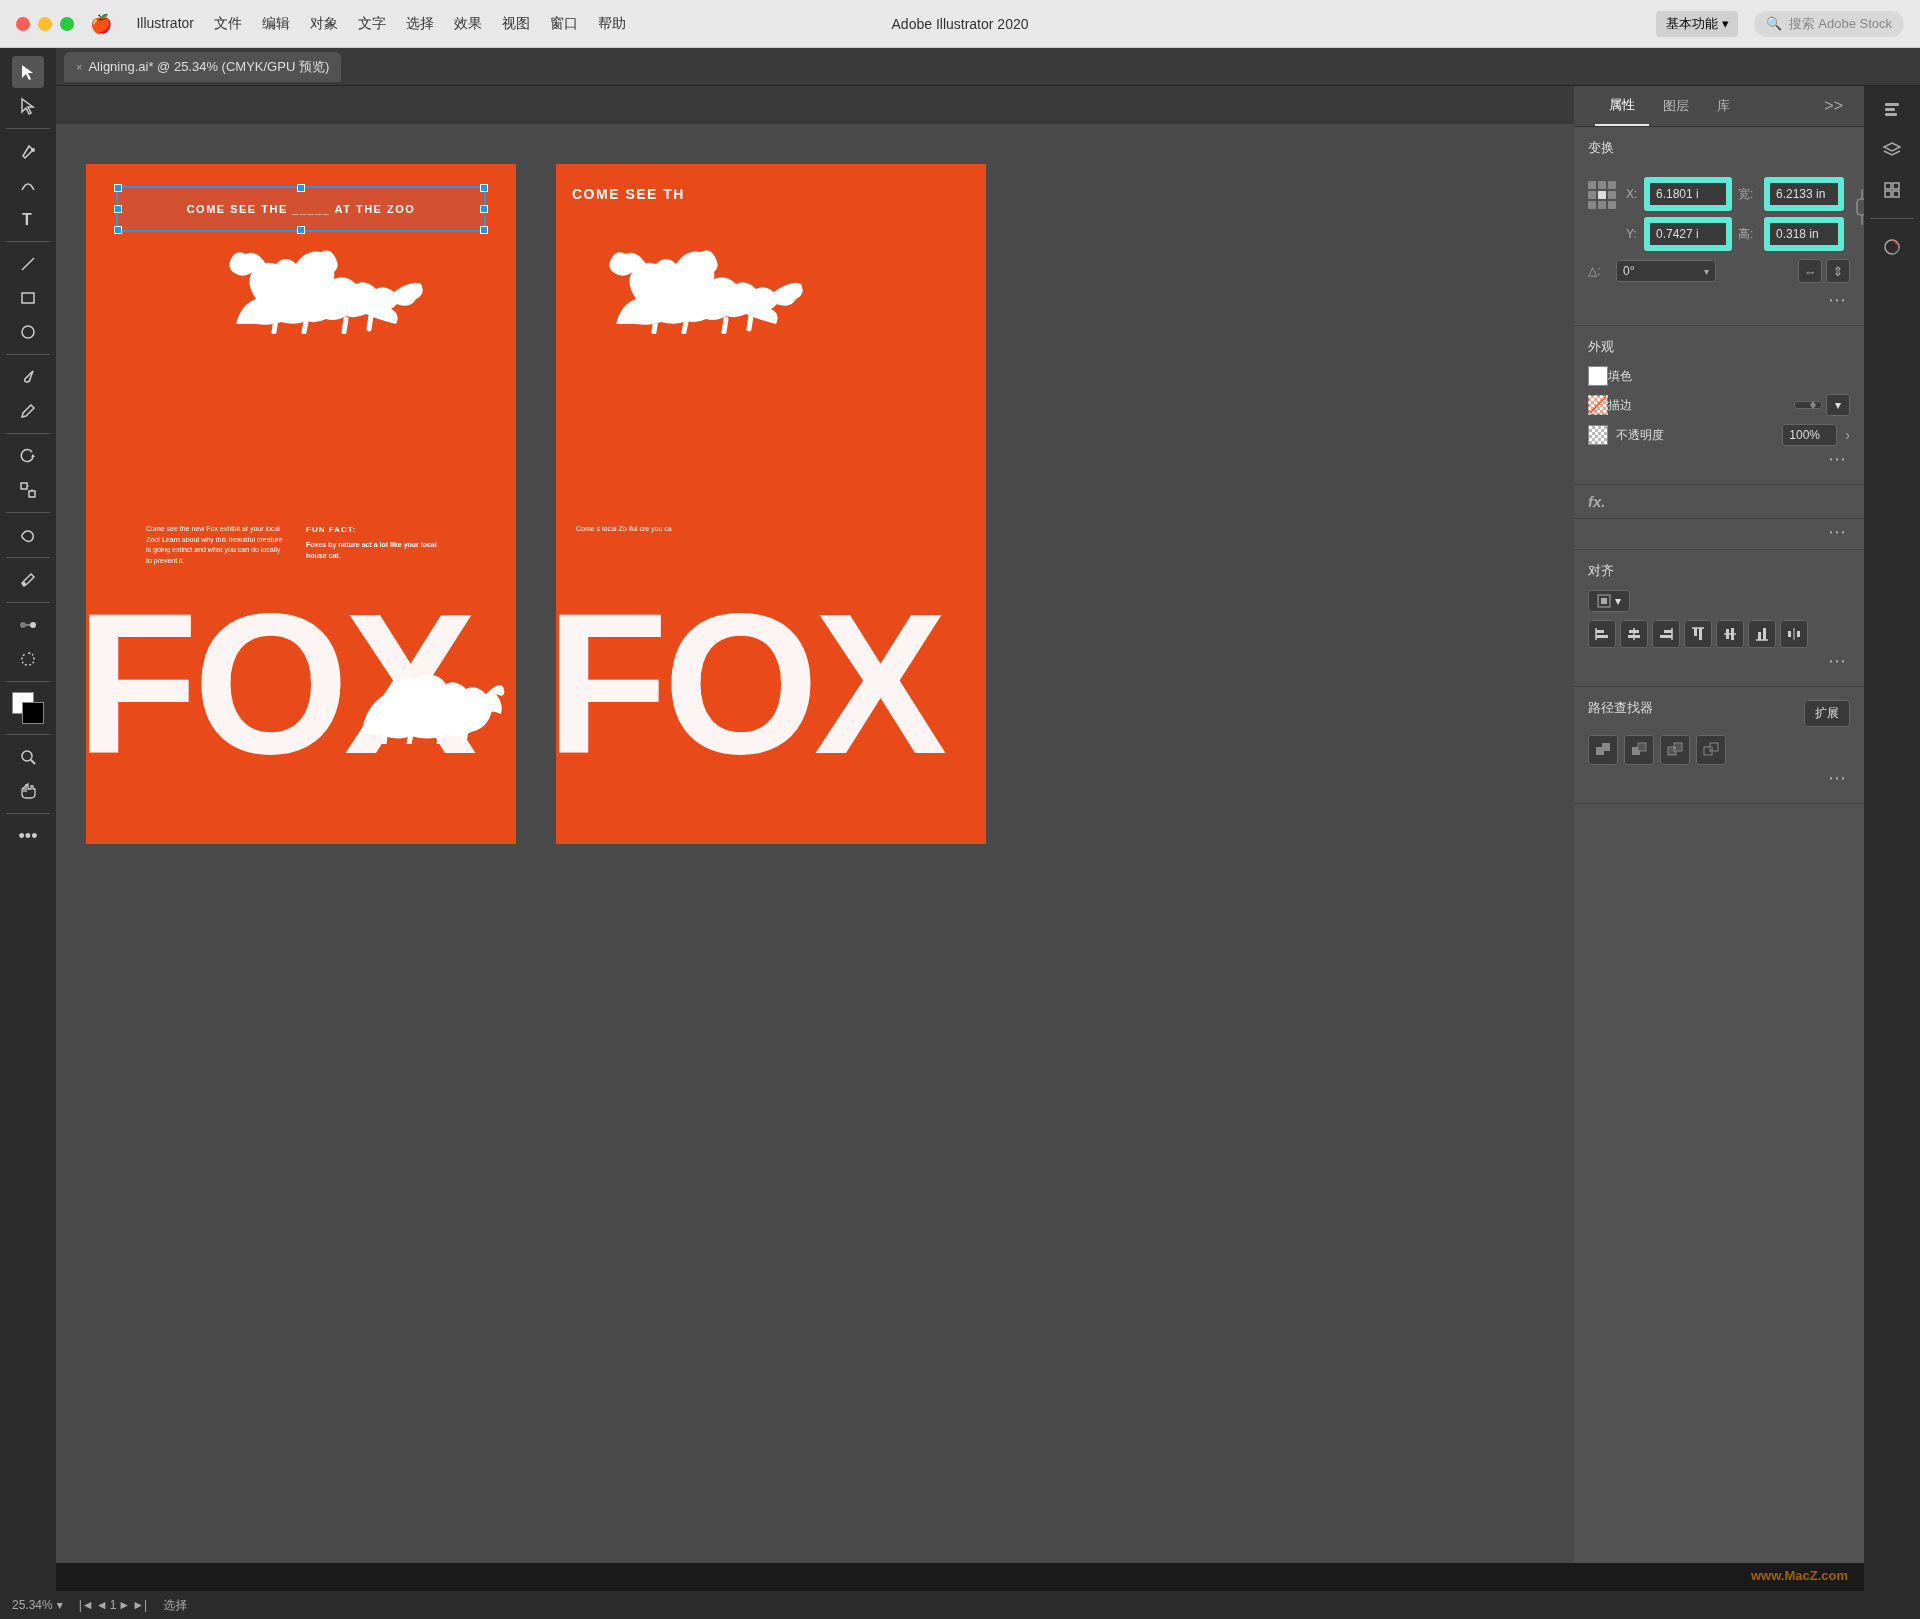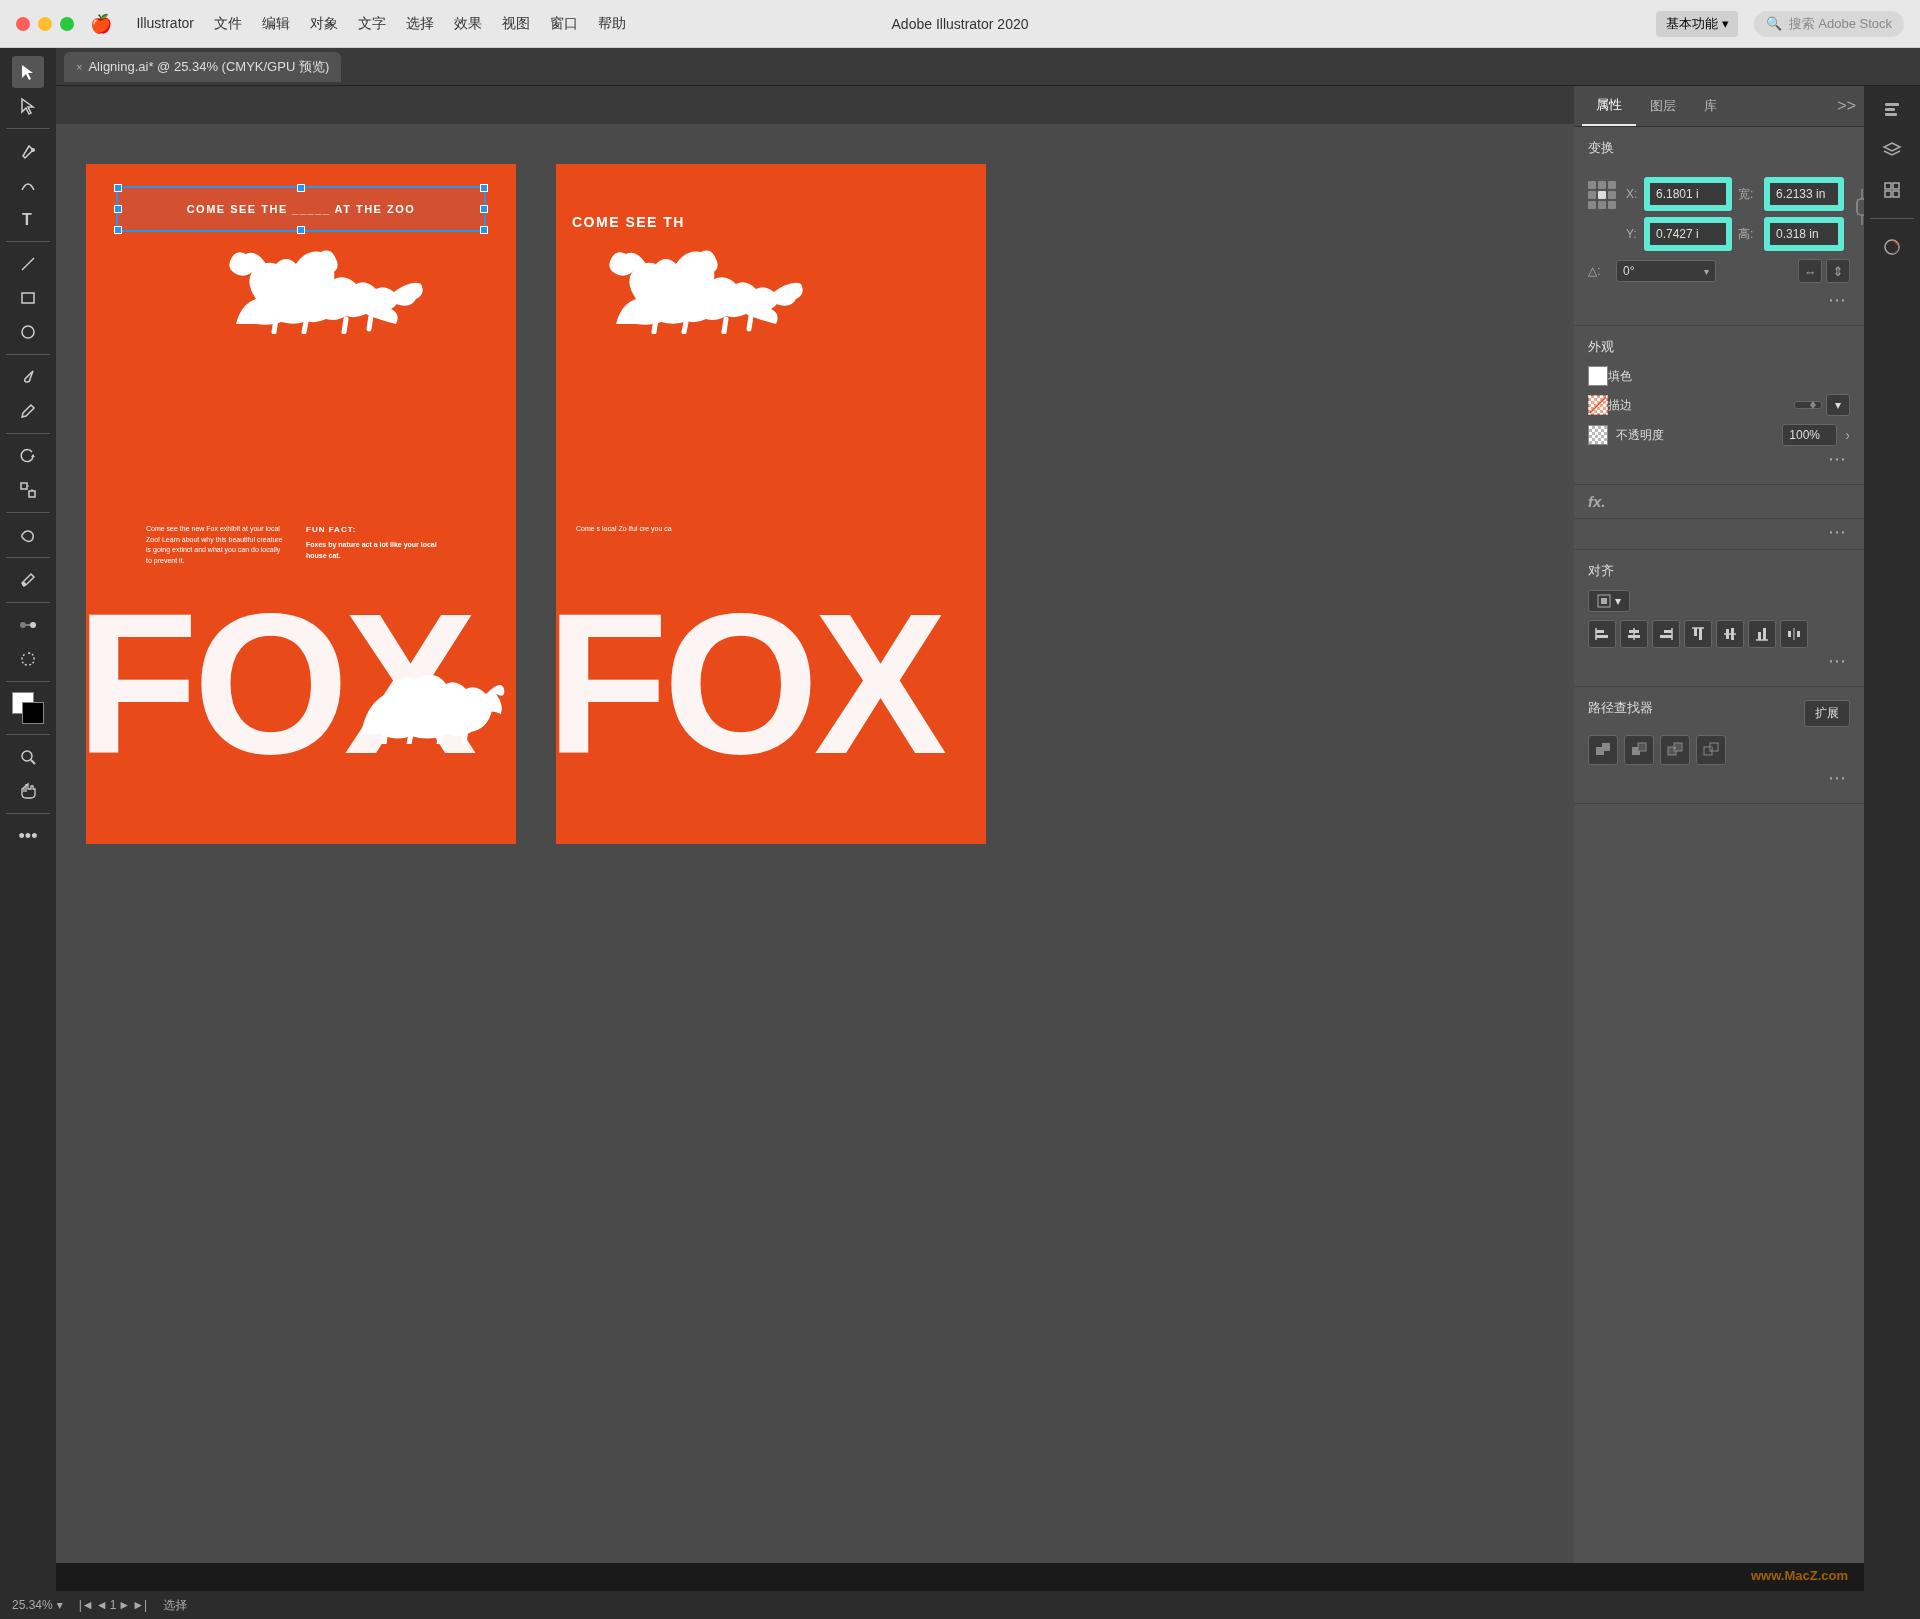--- a/index.html
+++ b/index.html
@@ -78,21 +78,21 @@
     .handle-tr { top: -4px; right: -4px; }
     .handle-ml { top: 50%; left: -4px; transform: translateY(-50%); }
     .handle-mr { top: 50%; right: -4px; transform: translateY(-50%); }
     .handle-bl { bottom: -4px; left: -4px; }
     .handle-bm { bottom: -4px; left: 50%; transform: translateX(-50%); }
     .handle-br { bottom: -4px; right: -4px; }
     .poster-title-right {
       position: absolute; top: 22px; left: 30px; right: 30px;
       font-size: 14px; font-weight: 700; letter-spacing: 2px; color: white;
       text-align: center; font-family: 'Arial', sans-serif;
-      white-space: nowrap; overflow: hidden; margin-top: 28px;
+      white-space: nowrap; overflow: hidden;
     }
 
     
     .fox-text {
       position: absolute; bottom: 60px; left: -10px;
       font-size: 200px; font-weight: 900; color: white;
       line-height: 1; font-family: 'Arial Black', 'Arial', sans-serif;
       letter-spacing: -5px; opacity: 0.95;
     }
 
@@ -109,21 +109,21 @@
       font-size: 8px; font-weight: 900; letter-spacing: 1px; margin-bottom: 4px;
     }
 
     
     .right-panel {
       width: 290px; background: #525252; flex-shrink: 0;
       display: flex; flex-direction: column; height: 100%;
     }
     .right-panel-tabs {
       display: flex; background: #4a4a4a; border-bottom: 1px solid #333;
-      align-items: center; padding: 0 8px;
+      align-items: center; padding: 0 21px;
     }
     .rp-tab {
       padding: 10px 14px; font-size: 13px; color: #bbb; cursor: pointer;
     }
     .rp-tab.active { color: white; border-bottom: 2px solid #e8e8e8; }
     .rp-tab-expand { margin-left: auto; color: #aaa; font-size: 16px; cursor: pointer; }
 
     .panel-section { padding: 12px 14px; border-bottom: 1px solid #444; }
     .panel-section-title { font-size: 13px; color: #ddd; margin-bottom: 10px; font-weight: 500; }
     .transform-input {

